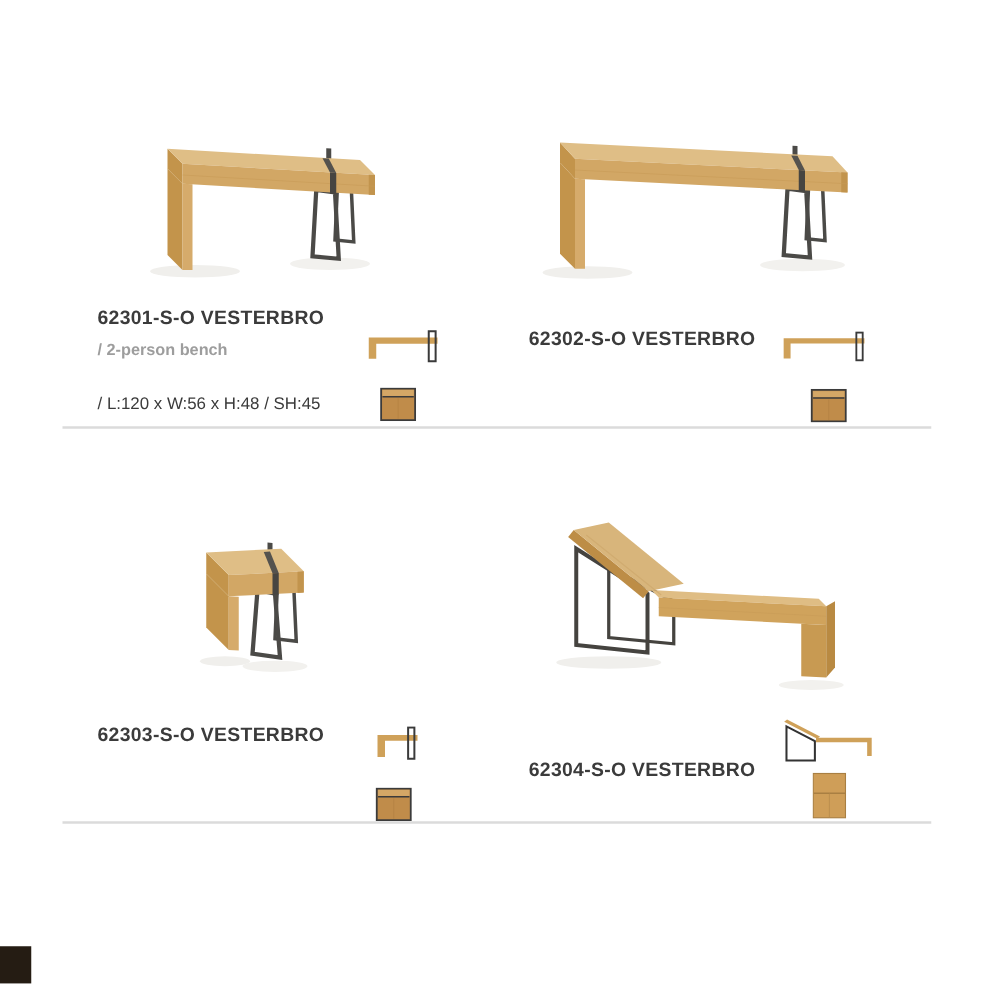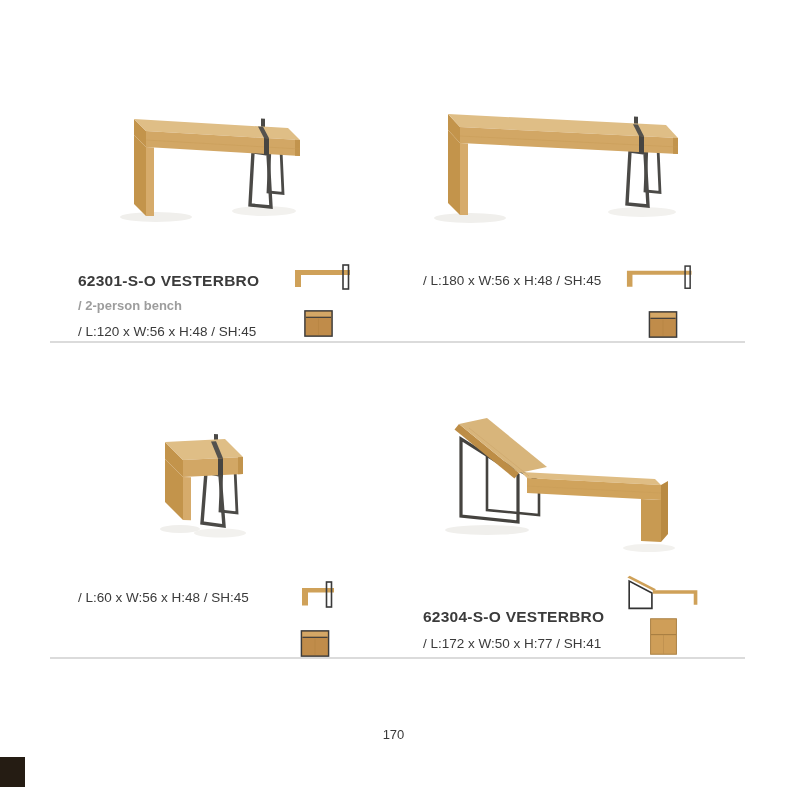--- a/index.html
+++ b/index.html
@@ -8,21 +8,21 @@
     background:#ffffff;overflow:hidden;
     font-family:"Liberation Sans", sans-serif;
   }
   .photo{position:absolute;}
   .info{position:absolute;width:250px;}
   .info h3{
     margin:0;font-size:15.5px;font-weight:700;color:#3b3b3b;letter-spacing:.25px;
     line-height:18px;
   }
   .info .sub{margin-top:8px;font-size:13px;color:#9d9d9d;line-height:16px;font-weight:bold;}
-  .info .dims{margin-top:9px;font-size:13.5px;color:#3b3b3b;line-height:17px;}
+  .info .dims{margin-top:26px;font-size:13.5px;color:#3b3b3b;line-height:17px;}
   .icon{position:absolute;}
   .divider{position:absolute;left:50px;width:695px;height:2px;background:#dbdbdb;}
   .footer{
     position:absolute;left:0;top:727px;width:787px;text-align:center;
     font-size:13px;color:#3a3a3a;
   }
   .corner{position:absolute;left:0;top:757px;width:25px;height:30px;background:#251c13;}
   svg{display:block;}
 </style>
 </head>
@@ -42,21 +42,21 @@
         <polygon points="22,33 34,45 34,114 22,102" fill="#c3944b"></polygon>
         <polygon points="34,45 42,45.4 42,114 34,114" fill="#d6ab6b"></polygon>
         <polygon points="22,17 176,26 188,38 34,29" fill="#dfbe86"></polygon>
         <polygon points="34,29 188,38 188,54 34,45" fill="#d2a765"></polygon>
         <polygon points="183,37.7 188,38 188,54 183,53.7" fill="#c2944d"></polygon>
         <path d="M34,38 L188,47" stroke="#c79a56" stroke-width="0.8" opacity="0.55"></path>
         <polygon points="146,24.5 152,36 157,36.3 151,24.8" fill="#54524e"></polygon>
         <polygon points="152,36 157,36.3 157,53.2 152,52.9" fill="#474541"></polygon>
       </svg>
     </div>
-    <div class="info" style="left:78px;top:272px">
+    <div class="info" style="left:78px;top:246px">
       <h3>62301-S-O VESTERBRO</h3>
       <div class="sub">/ 2-person bench</div>
       <div class="dims">/ L:120 x W:56 x H:48 / SH:45</div>
     </div>
     <div class="icon" style="left:294px;top:264px">
       <svg width="62" height="30" viewBox="0 0 62 30">
         <path d="M1,6 h55 v5 h-49 v12 h-6 z" fill="#cfa159"></path>
         <rect x="49" y="1" width="5.5" height="24" fill="none" stroke="#3a3a3a" stroke-width="1.6"></rect>
       </svg>
     </div>
@@ -83,21 +83,21 @@
         <polygon points="32,45 40,45.4 40,117 32,117" fill="#d6ab6b"></polygon>
         <polygon points="20,16 238,27 250,40 32,29" fill="#dfbe86"></polygon>
         <polygon points="32,29 250,40 250,56 32,45" fill="#d2a765"></polygon>
         <polygon points="245,39.7 250,40 250,56 245,55.7" fill="#c2944d"></polygon>
         <path d="M32,38 L250,49" stroke="#c79a56" stroke-width="0.8" opacity="0.55"></path>
         <polygon points="205,26.3 211,38 216,38.3 210,26.6" fill="#54524e"></polygon>
         <polygon points="211,38 216,38.3 216,55.2 211,54.9" fill="#474541"></polygon>
       </svg>
     </div>
     <div class="info" style="left:423px;top:263px">
-      <div class="dims">/ L:180 x W:56 x H:48 / SH:45</div>
+      <h3>62302-S-O VESTERBRO</h3>
     </div>
     <div class="icon" style="left:626px;top:264px">
       <svg width="72" height="30" viewBox="0 0 78 30">
         <path d="M1,6 h70 v4.5 h-64 v13 h-6 z" fill="#cfa159"></path>
         <rect x="64" y="1" width="5.5" height="24" fill="none" stroke="#3a3a3a" stroke-width="1.6"></rect>
       </svg>
     </div>
     <div class="icon" style="left:648px;top:311px">
       <svg width="30" height="27" viewBox="0 0 30 28">
         <rect x="0.9" y="0.9" width="28.2" height="26.2" fill="#c08c4a" stroke="#3b3b3b" stroke-width="1.5"></rect>
@@ -122,21 +122,21 @@
         <polygon points="15,37 33,55 33,98 15,80" fill="#c3944b"></polygon>
         <polygon points="33,55 41,55.3 41,98.3 33,98" fill="#d6ab6b"></polygon>
         <polygon points="15,20 75,17 93,35 33,38" fill="#dfbe86"></polygon>
         <polygon points="33,38 93,35 93,52 33,55" fill="#d2a765"></polygon>
         <polygon points="88,35.3 93,35 93,52 88,52.3" fill="#c2944d"></polygon>
         <polygon points="61,19.6 68,36.6 73,36.3 66,19.2" fill="#54524e"></polygon>
         <polygon points="68,36.6 73,36.3 73,53.5 68,53.8" fill="#474541"></polygon>
       </svg>
     </div>
     <div class="info" style="left:78px;top:580px">
-      <div class="dims">/ L:60 x W:56 x H:48 / SH:45</div>
+      <h3>62303-S-O VESTERBRO</h3>
     </div>
     <div class="icon" style="left:301px;top:581px">
       <svg width="40" height="32" viewBox="0 0 40 32">
         <path d="M1,7 h32 v4.5 h-26 v13 h-6 z" fill="#cfa159"></path>
         <rect x="25.5" y="1" width="5" height="25" fill="none" stroke="#3a3a3a" stroke-width="1.6"></rect>
       </svg>
     </div>
     <div class="icon" style="left:299px;top:630px">
       <svg width="32" height="27" viewBox="0 0 30 28">
         <rect x="0.9" y="0.9" width="28.2" height="26.2" fill="#c08c4a" stroke="#3b3b3b" stroke-width="1.5"></rect>
@@ -159,36 +159,34 @@
         <polygon points="220,86.9 240,88 240,130 220,128.9" fill="#c89a52"></polygon>
         <polygon points="240,73 247,69 247,122 240,130" fill="#b98a42"></polygon>
         <path d="M106,74 L240,81" stroke="#c79a56" stroke-width="0.8" opacity="0.5"></path>
         <polygon points="38,12 98,61 93.5,66.5 33.5,17.5" fill="#bd8d46"></polygon>
         <polygon points="38,12 66,6 126,55 98,61" fill="#d8b57b"></polygon>
         <path d="M48,16 L108,64" stroke="#c9a266" stroke-width="0.9" opacity="0.5"></path>
       </svg>
     </div>
     <div class="info" style="left:423px;top:608px">
       <h3>62304-S-O VESTERBRO</h3>
-      <div class="dims">/ L:172 x W:50 x H:77 / SH:41</div>
     </div>
     <div class="icon" style="left:621px;top:572px">
       <svg width="80" height="40" viewBox="0 0 88 40">
         <path d="M9,8 L9,38 L34,38 L34,21 Z" fill="none" stroke="#333333" stroke-width="1.8"></path>
         <polygon points="7,4 9.5,2 38.5,17 36,19" fill="#cfa159"></polygon>
         <path d="M35,18 h49 v16 h-4 v-12 h-45 z" fill="#cfa159"></path>
       </svg>
     </div>
     <div class="icon" style="left:650px;top:618px">
       <svg width="27" height="37" viewBox="0 0 28 38">
         <rect x="0.6" y="0.6" width="26.8" height="36.8" fill="#cf9e58" stroke="#a97f42" stroke-width="1"></rect>
         <line x1="1" y1="17" x2="27" y2="17" stroke="#a97f42" stroke-width="1.2"></line>
         <line x1="14" y1="17" x2="14" y2="37" stroke="#b5884a" stroke-width="0.8" opacity="0.7"></line>
       </svg>
     </div>
   </div>
 
   <div class="divider" style="top:657px"></div>
 
-  <div class="footer">170</div>
   <div class="corner"></div>
 
 </div>
 
 </body></html>

